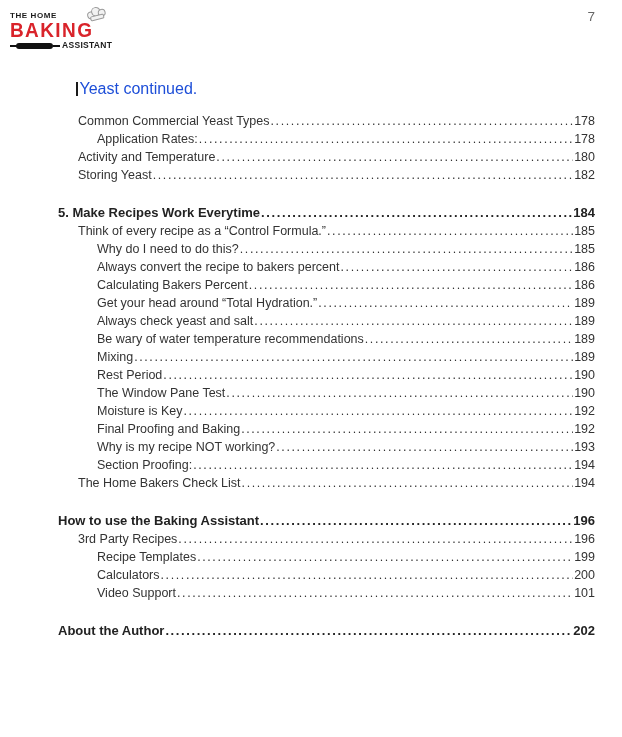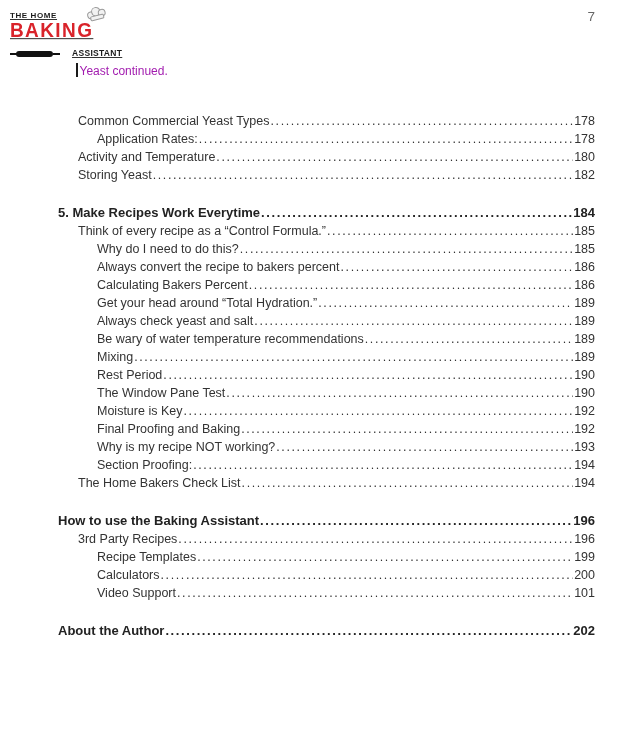--- a/index.html
+++ b/index.html
@@ -12,56 +12,56 @@
     color: #333;
   }
   .page {
     position: absolute; inset: 0;
     background: #ffffff;
   }
 
   
   .logo {
     position: absolute; left: 10px; top: 11px;
-    width: 100px; cursor: default; text-decoration: underline;
+    width: 100px; cursor: default;
   }
   .logo-top {
     display: flex; align-items: flex-end; position: relative;
     height: 10px;
   }
   .logo-thehome {
     font-size: 8px; font-weight: bold; color: #1a1a1a;
     letter-spacing: 0.6px; line-height: 10px; white-space: nowrap;
   }
   .chef-hat {
     position: absolute; right: 2px; top: -4px;
     transform: rotate(-14deg);
   }
   .logo-baking {
     font-size: 19px; font-weight: 800; color: #d9232a;
     letter-spacing: 1.4px; line-height: 19px; white-space: nowrap;
     transform: scaleY(1.02);
   }
   .logo-bottom {
-    display: flex; align-items: center; margin-top: 9px; height: 9px; gap: 10px;
+    display: flex; align-items: center; margin-top: 1px; height: 9px;
   }
   .rolling-pin { display: inline-block; line-height: 0; margin-right: 2px; }
   .logo-assistant {
     font-size: 8.5px; font-weight: bold; color: #1a1a1a;
     letter-spacing: 0.3px; line-height: 9px; white-space: nowrap;
   }
   .page-number {
     position: absolute; right: 27px; top: 8px;
     font-size: 13.5px; color: #666; line-height: 18px;
   }
 
   
   .continued {
-    position: absolute; left: 76px; top: 63px;
-    font-size: 12px; color: #a21caf; line-height: 16px;
+    position: absolute; left: 76px; top: 81px;
+    font-size: 16px; color: #1d4ed8; line-height: 16px;
     white-space: nowrap;
   }
   .caret {
     display: inline-block; width: 1.5px; height: 14px;
     background: #1a1a1a; margin-right: 2px;
     vertical-align: -2px;
   }
 
   
   .toc {

